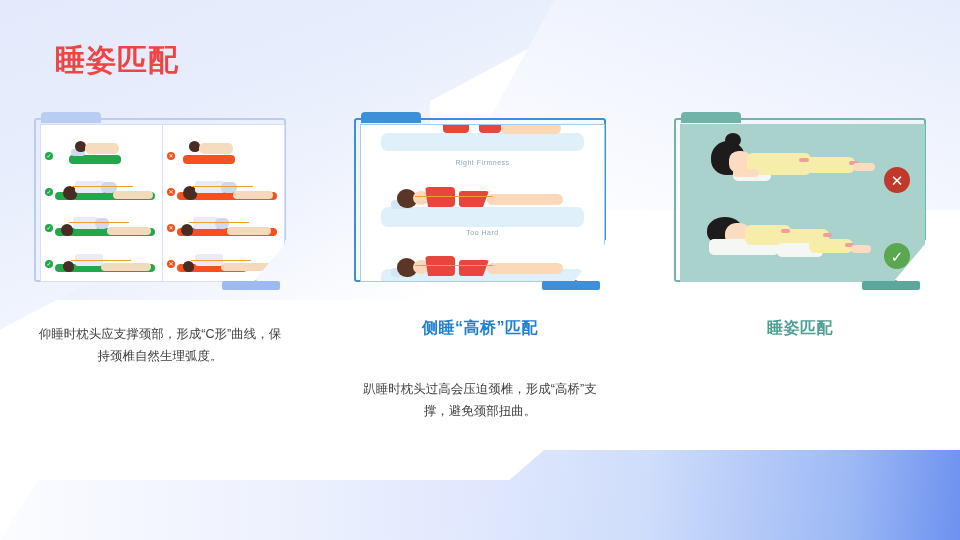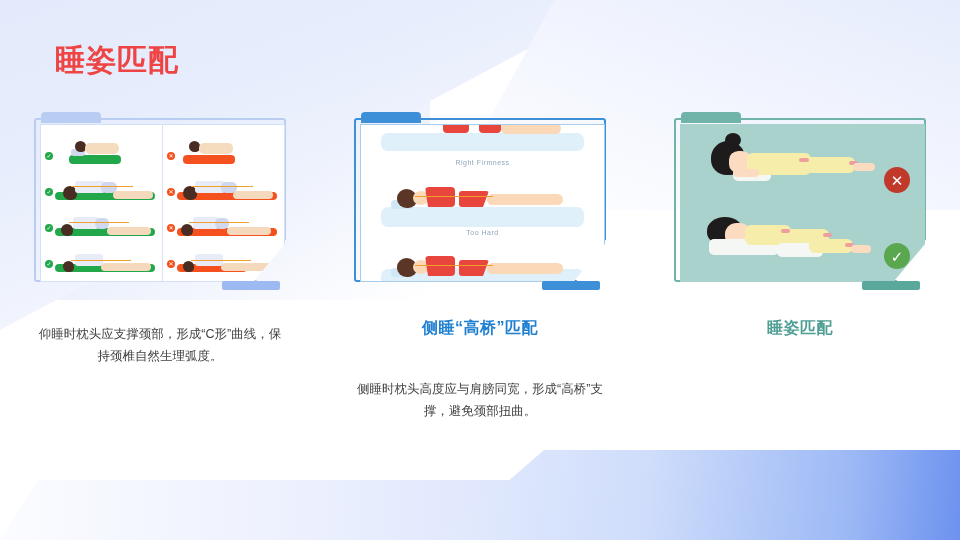--- a/index.html
+++ b/index.html
@@ -274,21 +274,21 @@
             <div class="p2-suit2" style="left:98px;bottom:5px;width:30px;clip-path:polygon(0 0,100% 0,80% 100%,0 100%)"></div>
             <div class="p2-leg" style="left:126px;bottom:7px;width:76px"></div>
             <div class="p2-line" style="left:54px;bottom:15px;width:78px"></div>
           </div>
 
         </div>
       </div>
       <div class="frame-bar" id="fb2" style="background: rgb(61, 143, 216);"></div>
     </div>
     <div class="card-heading" id="h2" style="color: rgb(31, 127, 208);">侧睡“高桥”匹配</div>
-    <div class="card-body">侧睡时枕头高度应与肩膀同宽，形成“高桥”支撑，避免颈部扭曲。</div>
+    <div class="card-body">趴睡时枕头过高会压迫颈椎，形成“高桥”支撑，避免颈部扭曲。</div>
   </div>
 
   <div class="col">
     <div class="frame-wrap">
       <div class="frame-tab" id="tab3" style="background: rgb(111, 179, 169);"></div>
       <div class="frame-outer" id="fo3" style="border-color: rgb(111, 179, 169);"></div>
       <div class="frame-inner" id="fi3" style="border-color: rgb(168, 210, 203);">
         <div class="teal-scene" id="scene3" style="background: rgb(168, 210, 203);">
 
           <div class="p3">

